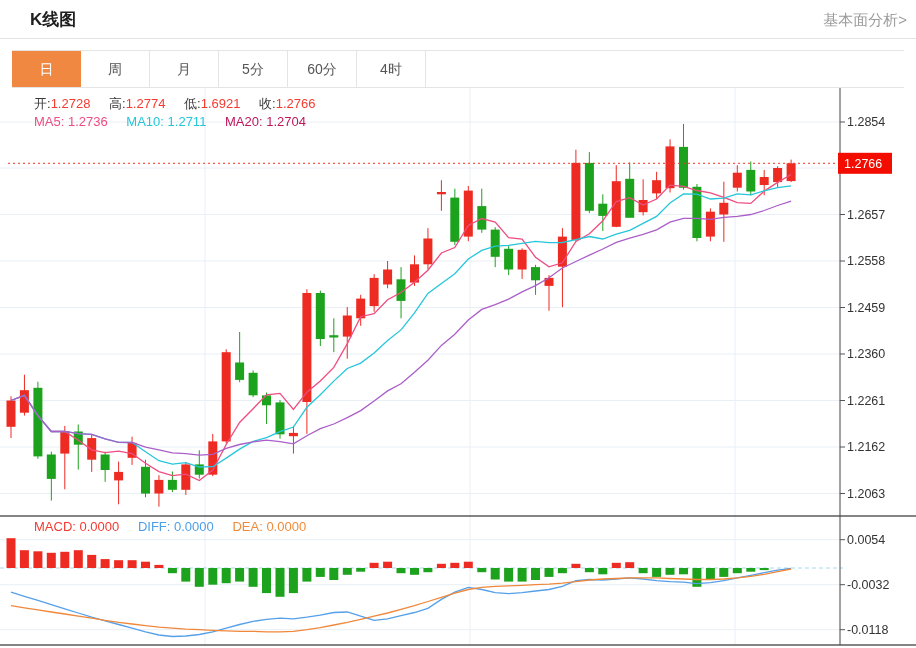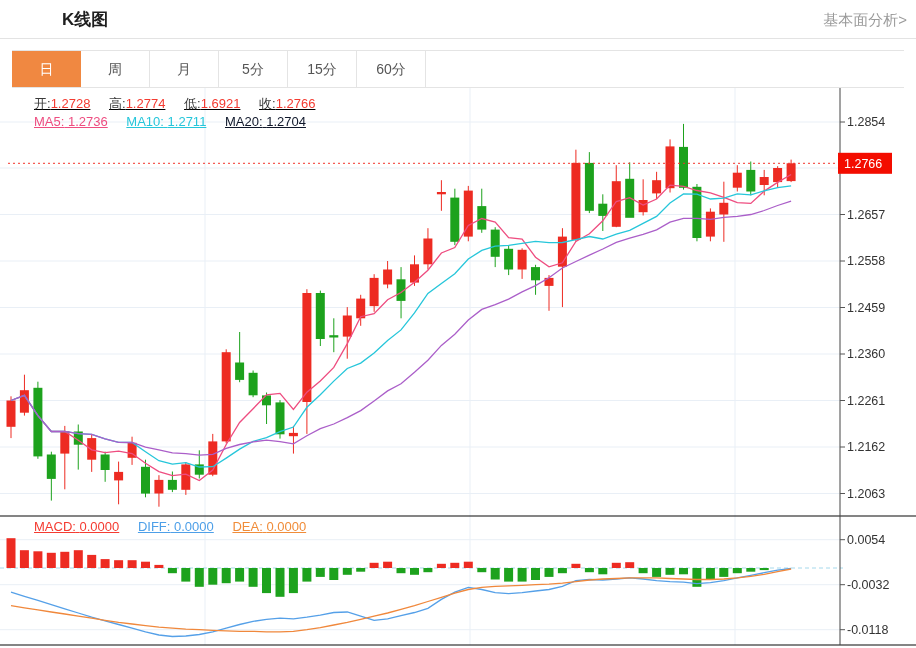--- a/index.html
+++ b/index.html
@@ -1,49 +1,49 @@
 <!DOCTYPE html>
 <html><head>
 <meta charset="utf-8">
 <style>
   html,body{margin:0;padding:0;background:#fff;}
   body{width:916px;height:648px;position:relative;overflow:hidden;
        font-family:"Liberation Sans","DejaVu Sans",sans-serif;}
   .header{position:absolute;top:0;left:0;right:0;height:38px;border-bottom:1px solid #e3e3e3;background:#fff;z-index:3;}
-  .page-title{position:absolute;left:30px;top:8px;font-size:17px;font-weight:bold;color:#1f1f1f;margin-left:32px;}
+  .page-title{position:absolute;left:30px;top:8px;font-size:17px;font-weight:bold;color:#1f1f1f;}
   .fund-link{position:absolute;right:9px;top:11px;font-size:15px;color:#9a9a9a;cursor:pointer;}
   .tabbar{position:absolute;top:50px;left:12px;right:12px;height:36px;display:flex;
           border-top:1px solid #e4e4e4;border-bottom:1px solid #e4e4e4;background:#fff;z-index:3;}
   .tab{width:69px;line-height:36px;text-align:center;font-size:14px;color:#555;
        border-right:1px solid #e4e4e4;cursor:pointer;box-sizing:border-box;}
   .tab:first-child{border-left:1px solid #e4e4e4;}
   .tab.active{background:#F08841;border-color:#F08841;color:#fff;}
   #chart-svg{position:absolute;top:0;left:0;z-index:1;}
   .info-row{position:absolute;left:34px;font-size:13px;z-index:2;white-space:nowrap;}
-  .grp{margin-right:15px;text-decoration:underline;}
+  .grp{margin-right:15px;}
   .lbl-dark{color:#3a3a3a;}
   .val-red,.lbl-red{color:#f43b31;}
-  .ma5{color:#ee4d80;margin-top:14px;} .ma10{color:#26c6da;text-align:right;} .ma20{color:#0f172a;margin-top:12px;}
+  .ma5{color:#ee4d80;margin-top:14px;} .ma10{color:#26c6da;text-align:right;} .ma20{color:#be185d;margin-top:12px;}
   .diff{color:#4d9fe8;margin-top:27px;} .dea{color:#f08c39;}
 </style>
 </head>
 <body>
 
 <div class="header">
   <span class="page-title">K线图</span>
   <span class="fund-link">基本面分析&gt;</span>
 </div>
 
 <div class="tabbar">
   <div class="tab active">日</div>
   <div class="tab">周</div>
   <div class="tab">月</div>
   <div class="tab">5分</div>
-  <div class="tab">15分</div>
   <div class="tab">60分</div>
+  <div class="tab">4时</div>
 </div>
 
 <svg id="chart-svg" width="916" height="648">
     <g>
       <line x1="0" y1="122.0" x2="840" y2="122.0" stroke="#e9eff6" stroke-width="1"></line>
       <line x1="0" y1="168.0" x2="840" y2="168.0" stroke="#e9eff6" stroke-width="1"></line>
       <line x1="0" y1="214.5" x2="840" y2="214.5" stroke="#e9eff6" stroke-width="1"></line>
       <line x1="0" y1="261.0" x2="840" y2="261.0" stroke="#e9eff6" stroke-width="1"></line>
       <line x1="0" y1="307.5" x2="840" y2="307.5" stroke="#e9eff6" stroke-width="1"></line>
       <line x1="0" y1="354.0" x2="840" y2="354.0" stroke="#e9eff6" stroke-width="1"></line>

